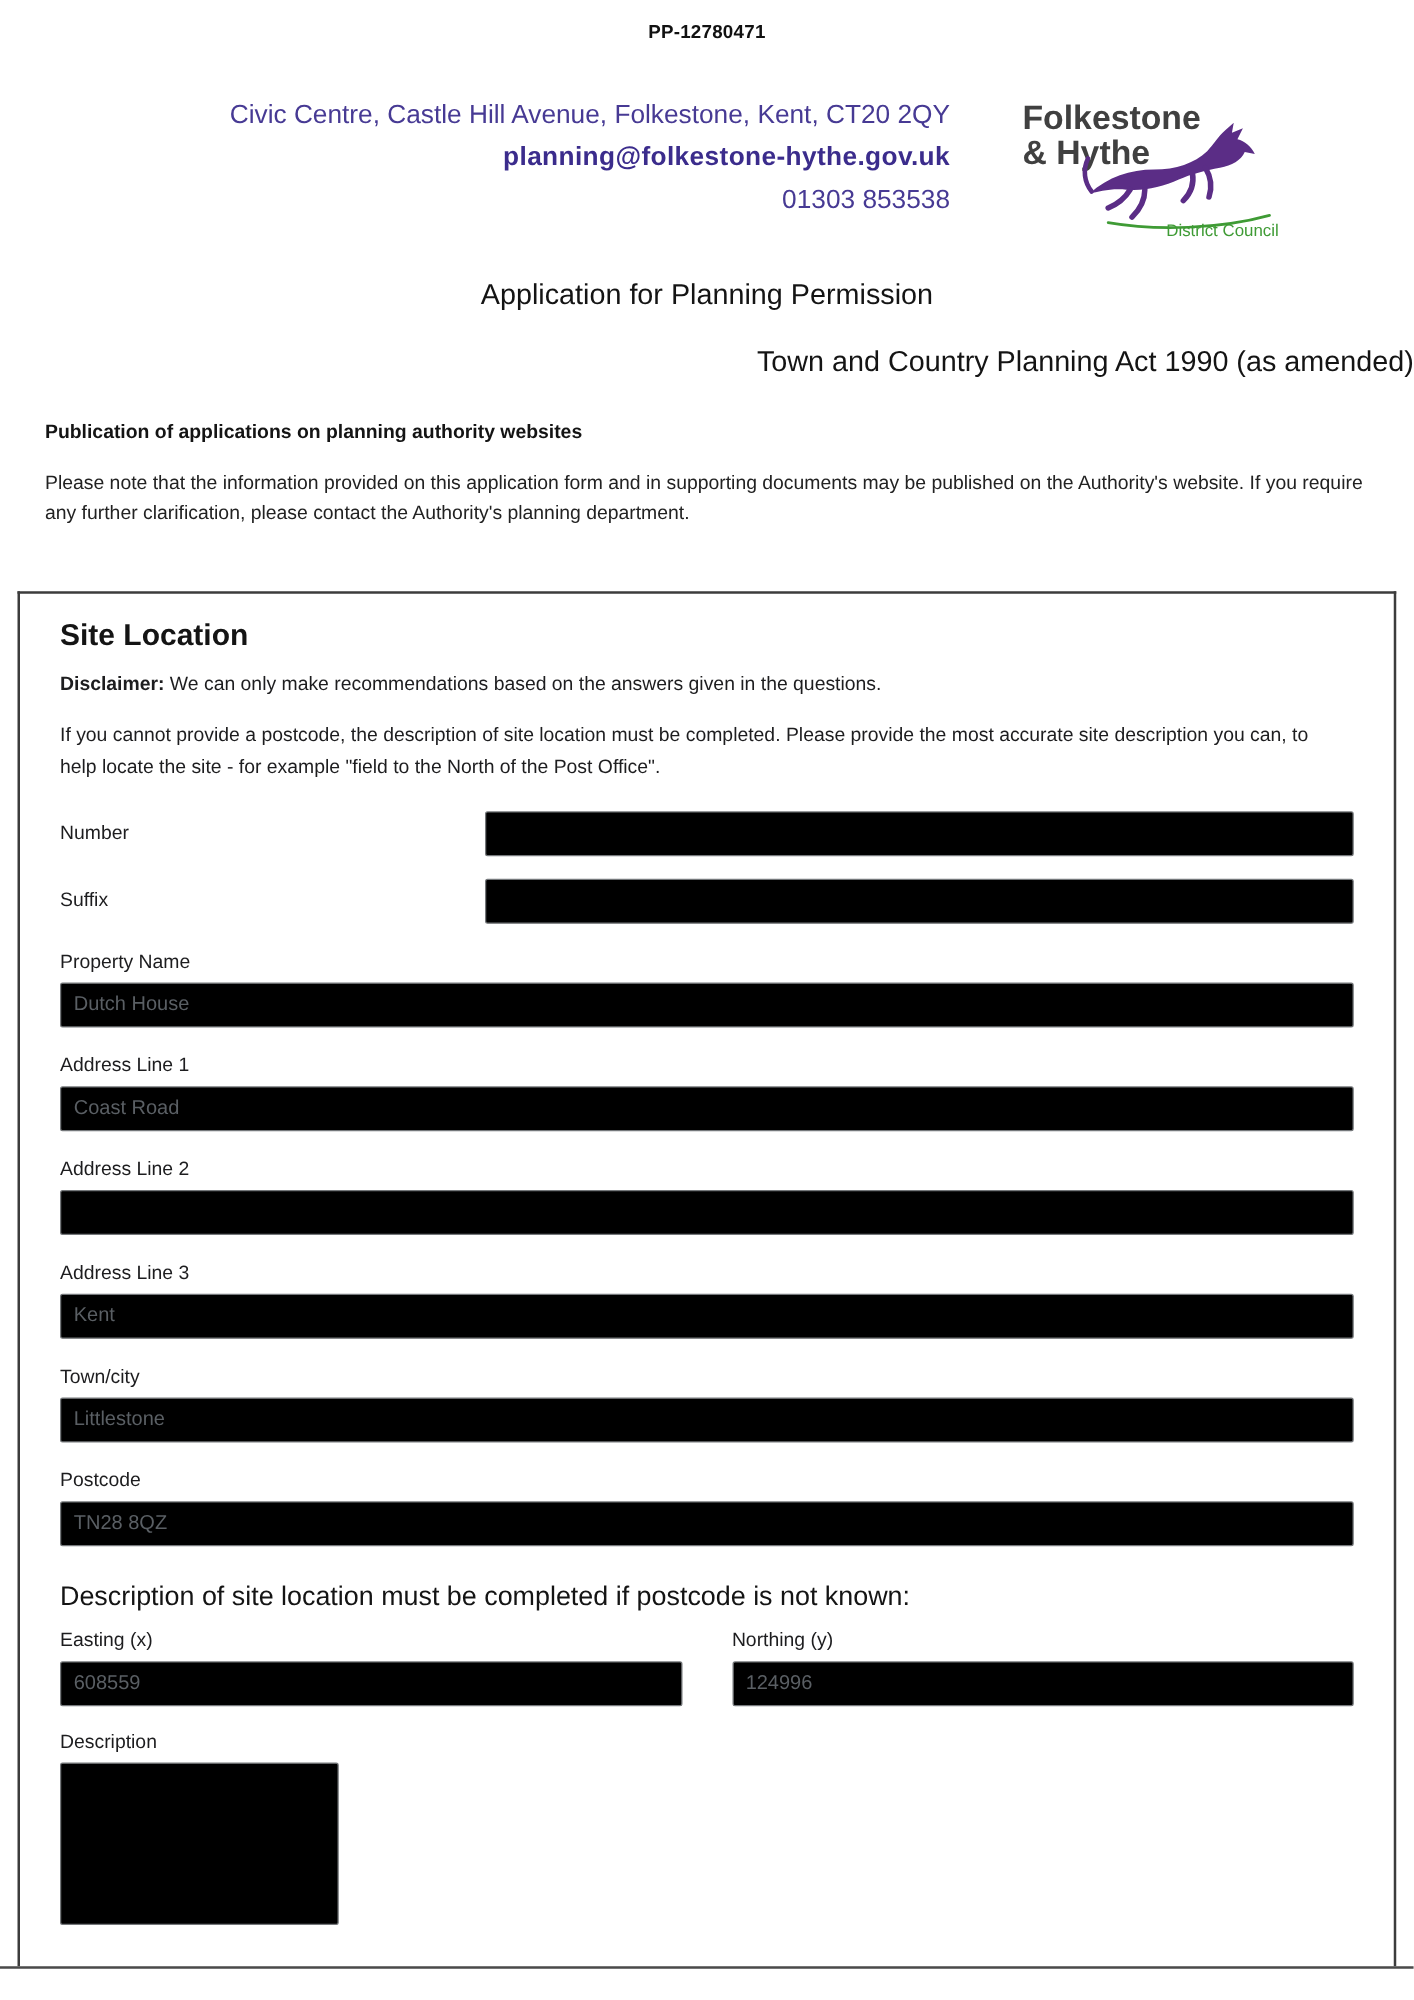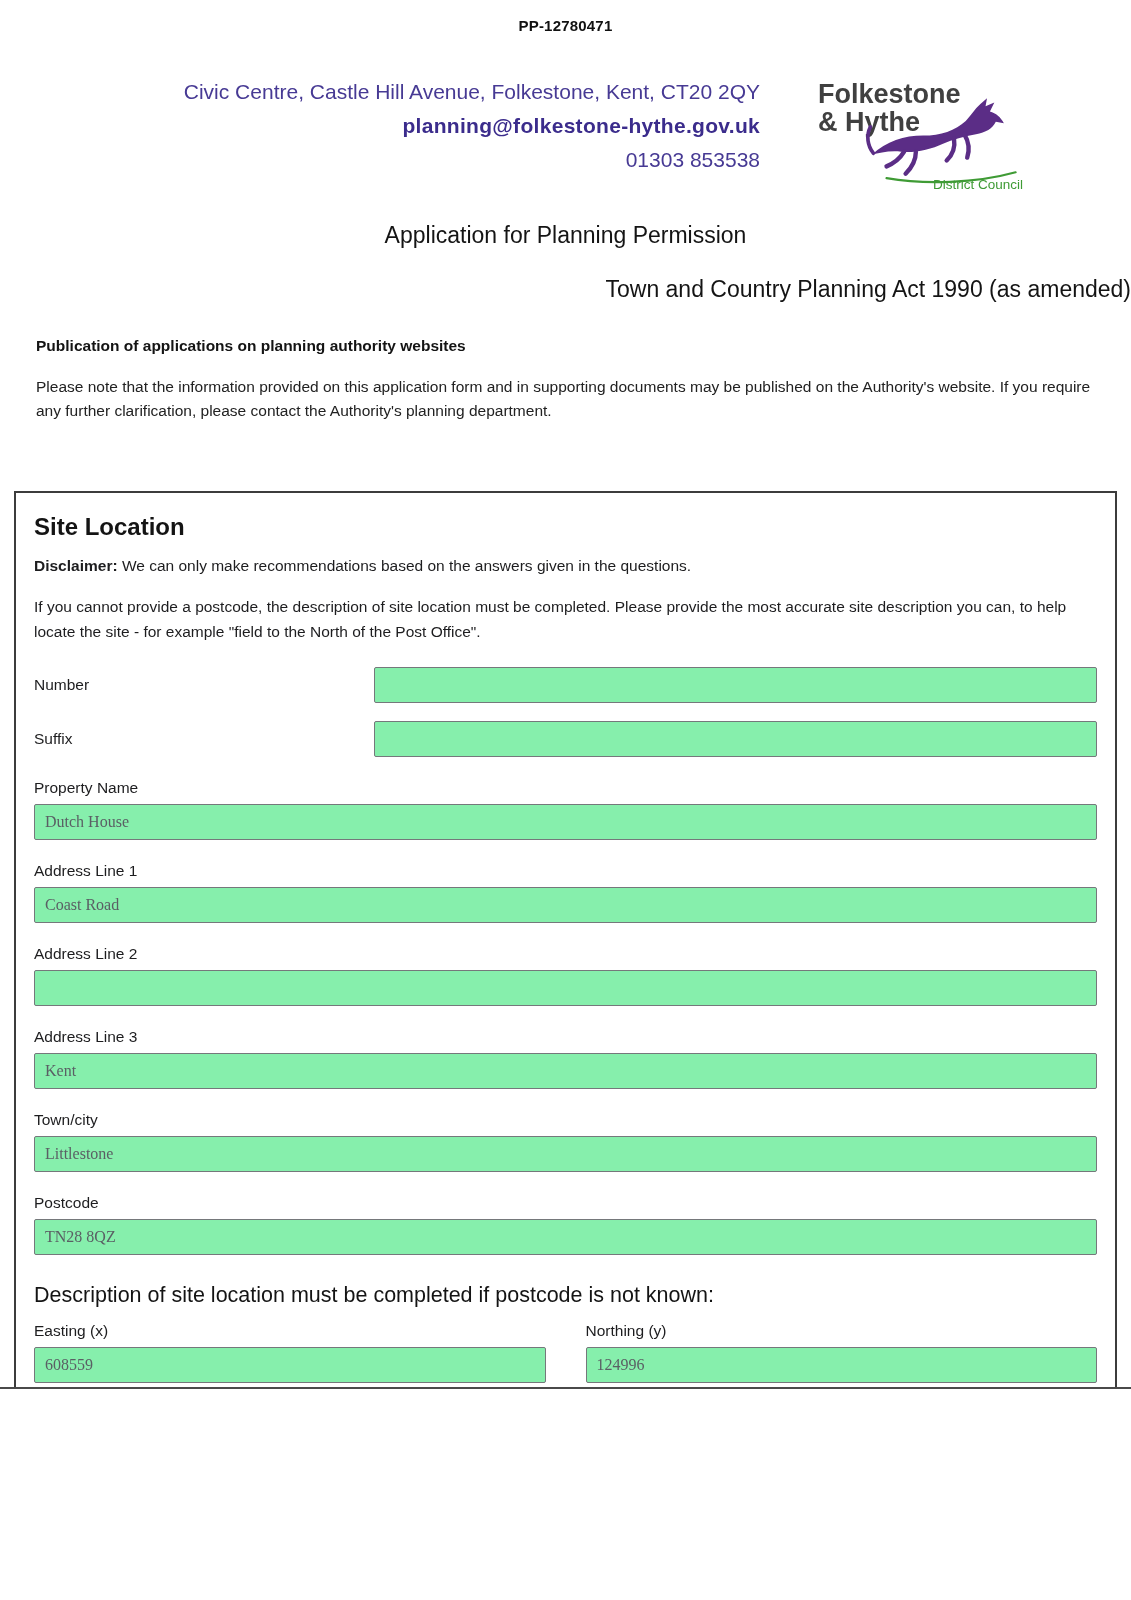--- a/index.html
+++ b/index.html
@@ -22,40 +22,40 @@
   .logo svg { position:absolute; top:16px; right:-4px; width:168px; height:88px; }
   .logo .tagline { position:absolute; bottom:0; right:0; color:#3f9b35; font-size:13.5px; }
 
   .title    { text-align:center; font-size:23px; font-weight:400; margin:30px 0 0; color:#141414; }
   .subtitle { text-align:right; font-size:23px; font-weight:400; margin:27px 0 0; color:#141414; }
 
   .pub-head { margin:34px 36px 0; font-size:15.5px; font-weight:700; color:#141414; }
   .pub-body { margin:20px 36px 0; font-size:15.5px; line-height:1.55; color:#222; max-width:1060px; }
 
   .box {
-    margin:68px 14px 0; border:2px solid #3c3c3c; border-bottom:none;
-    height:896px; padding:20px 18px; overflow:hidden;
+    margin:50px 14px 0; border:2px solid #3c3c3c; border-bottom:none;
+    height:1100px; padding:20px 32px; overflow:hidden;
   }
   .box h2 { font-size:24px; font-weight:700; margin:0 0 16px; color:#141414; }
   .disclaimer { font-size:15.5px; margin:0 0 20px; }
   .disclaimer .b { font-weight:700; }
   .intro { font-size:15.5px; line-height:1.6; margin:0 0 22px; padding-right:16px; }
 
   .row { margin-bottom:18px; }
   .row.inline { display:flex; align-items:center; }
   .row.inline label { width:340px; flex:0 0 340px; font-size:15.5px; color:#1d1d1f; }
   .row.inline input { flex:1; }
   .row.suffix { margin-bottom:22px; }
   .row.stacked { margin-bottom:22px; }
   .row.stacked label, .col label { display:block; font-size:15.5px; margin-bottom:7px; color:#1d1d1f; }
   .row.stacked input, .col input { width:100%; }
 
   input.text, textarea.text {
-    height:36px; border:1px solid #75787b; border-radius:2px; background:#86efac;
-    font-family:Liberation Serif, serif; font-size:16px; padding:0 10px; color:#5a5f64;
+    height:36px; border:1px solid #75787b; border-radius:2px; background:#000000;
+    font-family:Liberation Sans, sans-serif; font-size:16px; padding:0 10px; color:#5a5f64;
   }
   textarea.text { height:130px; padding:8px 10px; resize:none; display:block; }
 
   .desc-head { font-size:21.5px; font-weight:400; margin:28px 0 14px; color:#141414; }
   .two-col { display:flex; gap:40px; margin-bottom:20px; }
   .col { flex:1; }
 
   .footer-rule { border-top:2px solid #4a4a4a; width:100%; }
   .footer { text-align:center; font-size:19px; margin-top:15px; color:#111; }
 </style>

